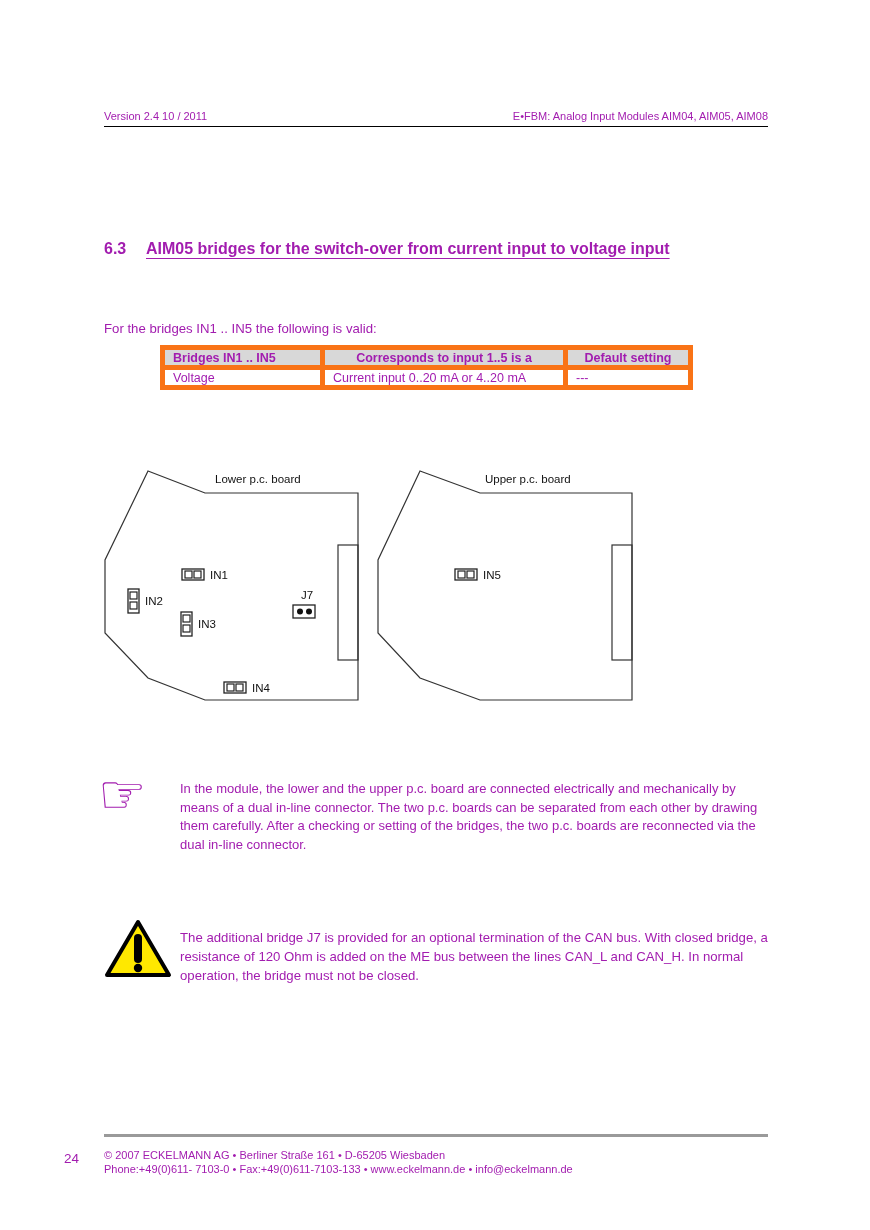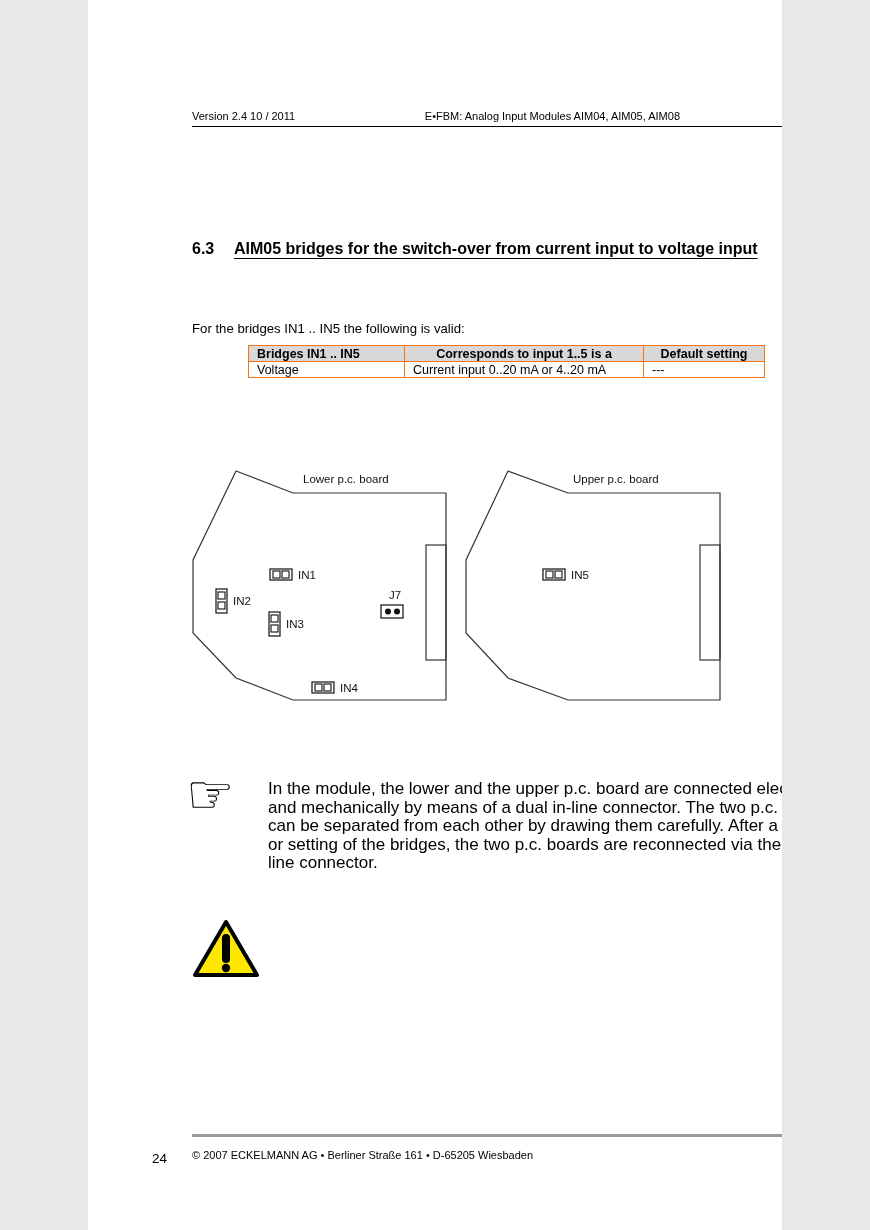--- a/index.html
+++ b/index.html
@@ -1,59 +1,59 @@
 <!DOCTYPE html>
 <html><head>
 <meta charset="utf-8">
 <style>
   html,body{margin:0;padding:0;background:#e8e8e8;}
   .page{
     position:relative;
-    width:694px;height:1230px;
+    width:870px;height:1230px;
     margin:0 auto;
     background:#ffffff;
     font-family:"Liberation Sans", sans-serif;
-    color:#000000;
+    color:#a21caf;
     overflow:hidden;
   }
   
   .hdr-left{position:absolute;left:104px;top:110px;font-size:11px;}
   .hdr-right{position:absolute;right:102px;top:110px;font-size:11px;margin-left:37px;}
   .hdr-rule{position:absolute;left:104px;top:126px;width:664px;height:1px;background:#000;}
   
   .heading{position:absolute;left:104px;top:240px;font-size:16px;font-weight:700;white-space:nowrap;}
   .heading .num{display:inline-block;width:42px;}
   .heading .title{text-decoration:underline;text-underline-offset:4px;}
   
   .para{position:absolute;font-size:13.2px;line-height:19px;}
   .p-intro{left:104px;top:273px;width:660px;}
   .p-lead{left:104px;top:319px;width:660px;}
   
   .bridge-table{
     position:absolute;left:160px;top:345px;
     border-collapse:collapse;font-size:12.5px;
   }
   .bridge-table th,.bridge-table td{
-    border:1px solid #f97316;padding:0 8px;height:15px;
+    border:5px solid #f97316;padding:0 8px;height:15px;
   }
   .bridge-table th{background:#d8d8d8;font-weight:bold;text-align:center;}
   .bridge-table th.c1{text-align:left;width:139px;}
   .bridge-table th.c2{width:222px;text-align:center;}
   .bridge-table th.c3{width:104px;}
   .bridge-table td{text-align:left;background:#fff;}
   
   .diagram{position:absolute;left:100px;top:465px;}
   .diagram text{font-family:"Liberation Sans",sans-serif;font-size:11.5px;fill:#111;}
   .board{fill:none;stroke:#333;stroke-width:1.2;}
   .jrect{fill:#fff;stroke:#222;stroke-width:1.3;}
   .jsq{fill:#fff;stroke:#222;stroke-width:1.2;}
   .jdot{fill:#111;}
   
   .note-icon{position:absolute;left:98px;top:768px;font-size:54px;line-height:1;font-family:"DejaVu Sans",sans-serif;}
-  .note-text{position:absolute;left:180px;top:780px;width:582px;font-size:17px;line-height:18.6px;}
+  .note-text{position:absolute;left:180px;top:780px;width:582px;font-size:13px;line-height:18.6px;}
   
   .warn-icon{position:absolute;left:103px;top:918px;}
   .warn-text{position:absolute;left:180px;top:928px;width:595px;font-size:13.2px;line-height:19px;}
   
   .ftr-rule{position:absolute;left:104px;top:1134px;width:664px;height:3px;background:#9a9a9a;}
   .ftr-page{position:absolute;left:64px;top:1151px;font-size:13.5px;}
   .ftr-1{position:absolute;left:104px;top:1149px;font-size:11px;}
   .ftr-2{position:absolute;left:104px;top:1163px;font-size:11px;}
 </style>
 </head>
@@ -142,18 +142,20 @@
   </svg>
 
   <div class="note-icon">☞</div>
   <div class="note-text">In the module, the lower and the upper p.c. board are connected electrically and mechanically by means of a dual in-line connector. The two p.c. boards can be separated from each other  by drawing them carefully. After a checking or setting of the bridges, the two p.c. boards are reconnected via the dual in-line connector.</div>
 
   <svg class="warn-icon" width="70" height="62" viewBox="0 0 70 62">
     <polygon points="35,4 66,57 4,57" stroke="#000" stroke-width="4" stroke-linejoin="round" fill="#ffe800"></polygon>
     <path d="M35 20 L35 41" stroke="#000" stroke-width="8" stroke-linecap="round"></path>
     <circle cx="35" cy="50" r="4.2" fill="#000"></circle>
   </svg>
+  <div class="warn-text">The additional bridge J7 is provided for an optional termination of the CAN bus. With closed bridge, a resistance of 120 Ohm is added on the ME bus between the lines CAN_L and CAN_H. In normal operation, the bridge must not be closed.</div>
 
   <div class="ftr-rule"></div>
   <div class="ftr-page">24</div>
   <div class="ftr-1">©  2007 ECKELMANN AG • Berliner Straße 161 • D-65205 Wiesbaden</div>
+  <div class="ftr-2">Phone:+49(0)611- 7103-0 • Fax:+49(0)611-7103-133 • www.eckelmann.de • info@eckelmann.de</div>
 
 </div>
 
 </body></html>

